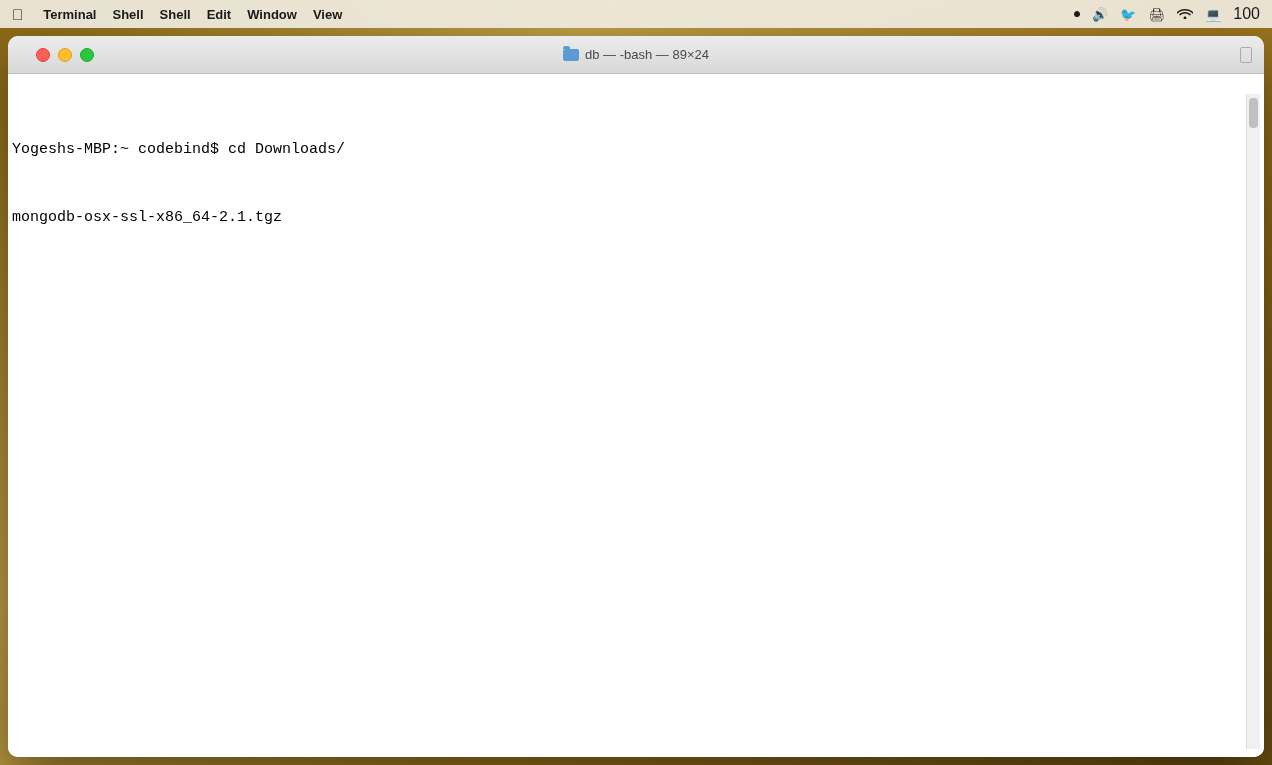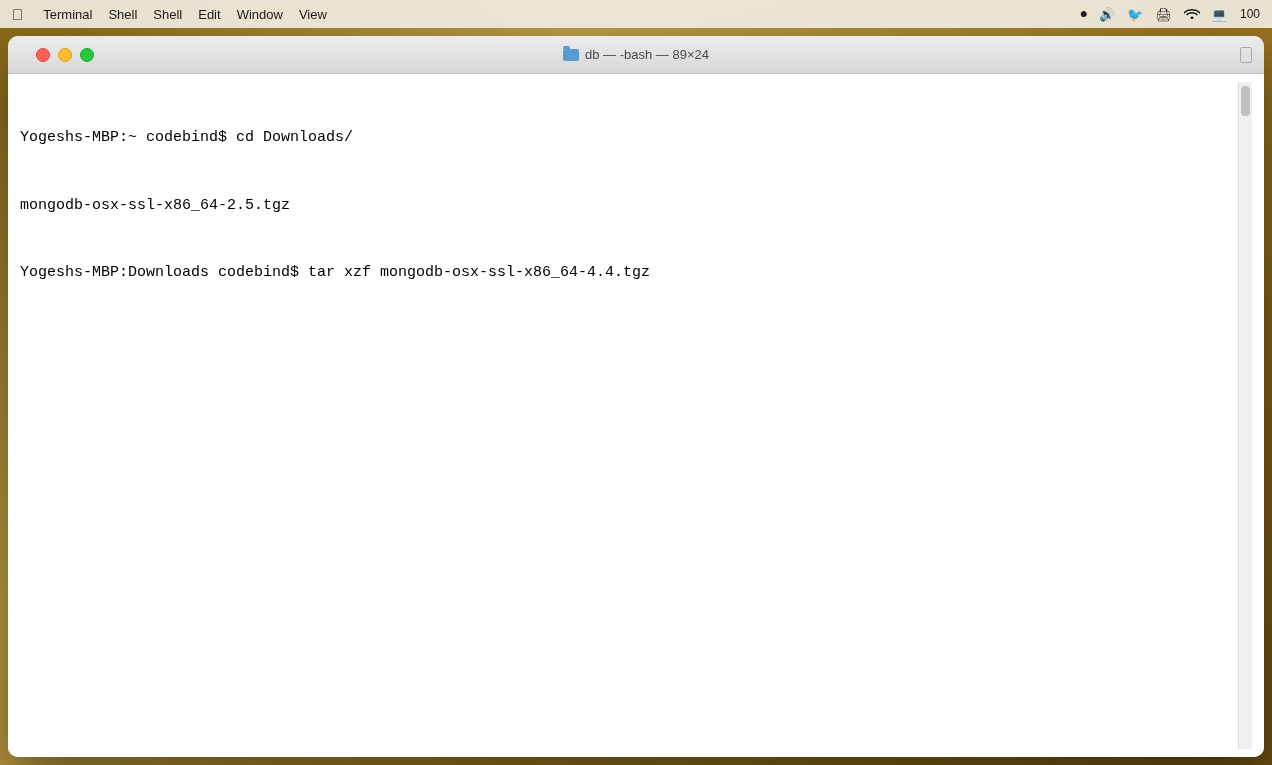--- a/index.html
+++ b/index.html
@@ -49,40 +49,41 @@
       font-size: 15px;
       color: #1a1a1a;
       margin-right: 4px;
     }
 
     .menu-item {
       color: #1a1a1a;
       font-size: 13px;
       cursor: pointer;
       white-space: nowrap;
+      font-weight: bold;
     }
 
     .menu-item.bold {
-      font-weight: 400;
+      font-weight: 700;
     }
 
     .menu-bar-right {
       margin-left: auto;
       display: flex;
       align-items: center;
       gap: 12px;
     }
 
     .status-icon {
       font-size: 13px;
       color: #1a1a1a;
     }
 
     .battery-text {
-      font-size: 12px;
+      font-size: 16px;
       color: #1a1a1a;
     }
 
     
     .terminal-window {
       position: absolute;
       top: 36px;
       left: 8px;
       right: 8px;
       bottom: 8px;
@@ -174,24 +175,25 @@
       height: 16px;
       border: 1px solid #aaa;
       border-radius: 2px;
       background: transparent;
     }
 
     
     .terminal-content {
       flex: 1;
       background: #ffffff;
-      padding: 8px 12px;
+      padding: 8px 4px;
       overflow: hidden;
       position: relative;
       display: flex;
+      margin-top: 12px;
     }
 
     .terminal-text-area {
       flex: 1;
       font-family: 'Courier New', Courier, monospace;
       font-size: 15px;
       line-height: 1.5;
       color: #000000;
       white-space: pre;
     }
@@ -260,22 +262,21 @@
       <div class="title-bar-title">
         <span class="title-folder-icon"></span>
         <span>db — -bash — 89×24</span>
       </div>
       <div class="scrollbar-indicator"></div>
     </div>
 
     <div class="terminal-content">
       <div class="terminal-text-area">
         <span class="terminal-line">Yogeshs-MBP:~ codebind$ cd Downloads/</span>
-        <span class="terminal-line">mongodb-osx-ssl-x86_64-2.5.tgz</span>
-        <span class="terminal-line">Yogeshs-MBP:Downloads codebind$ tar xzf mongodb-osx-ssl-x86_64-4.4.tgz</span>
+        <span class="terminal-line">mongodb-osx-ssl-x86_64-2.1.tgz</span>
       </div>
       <div class="terminal-scrollbar">
         <div class="scrollbar-thumb"></div>
       </div>
     </div>
 
   </div>
 
 </div>
 

